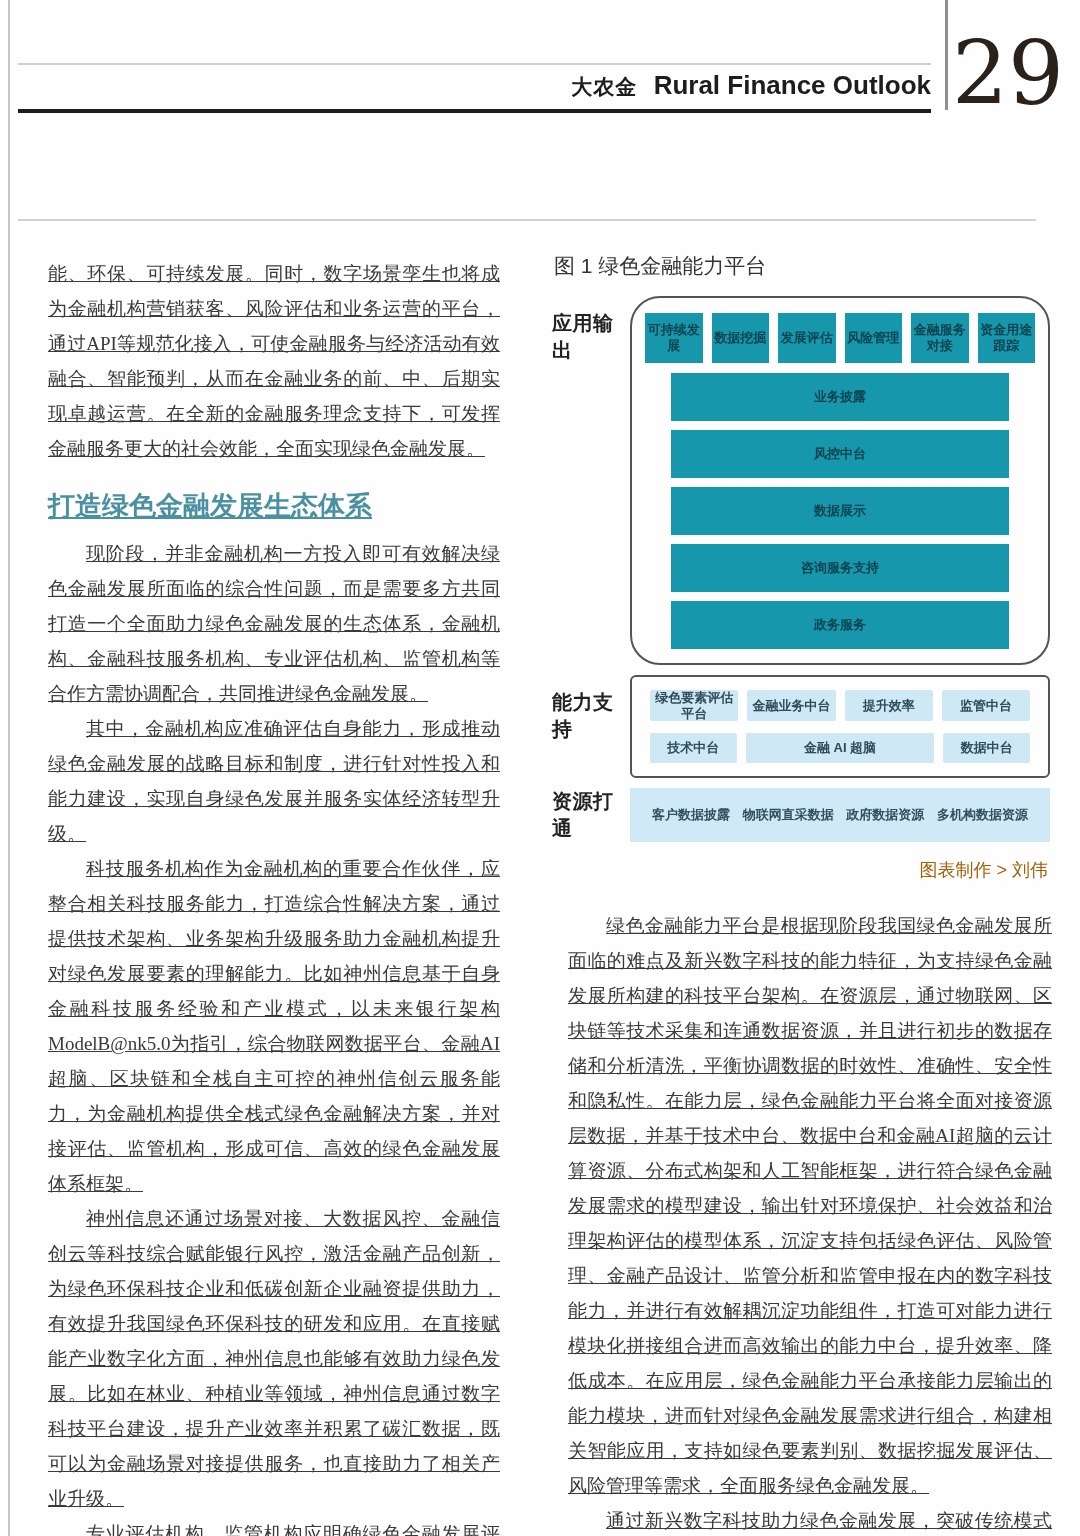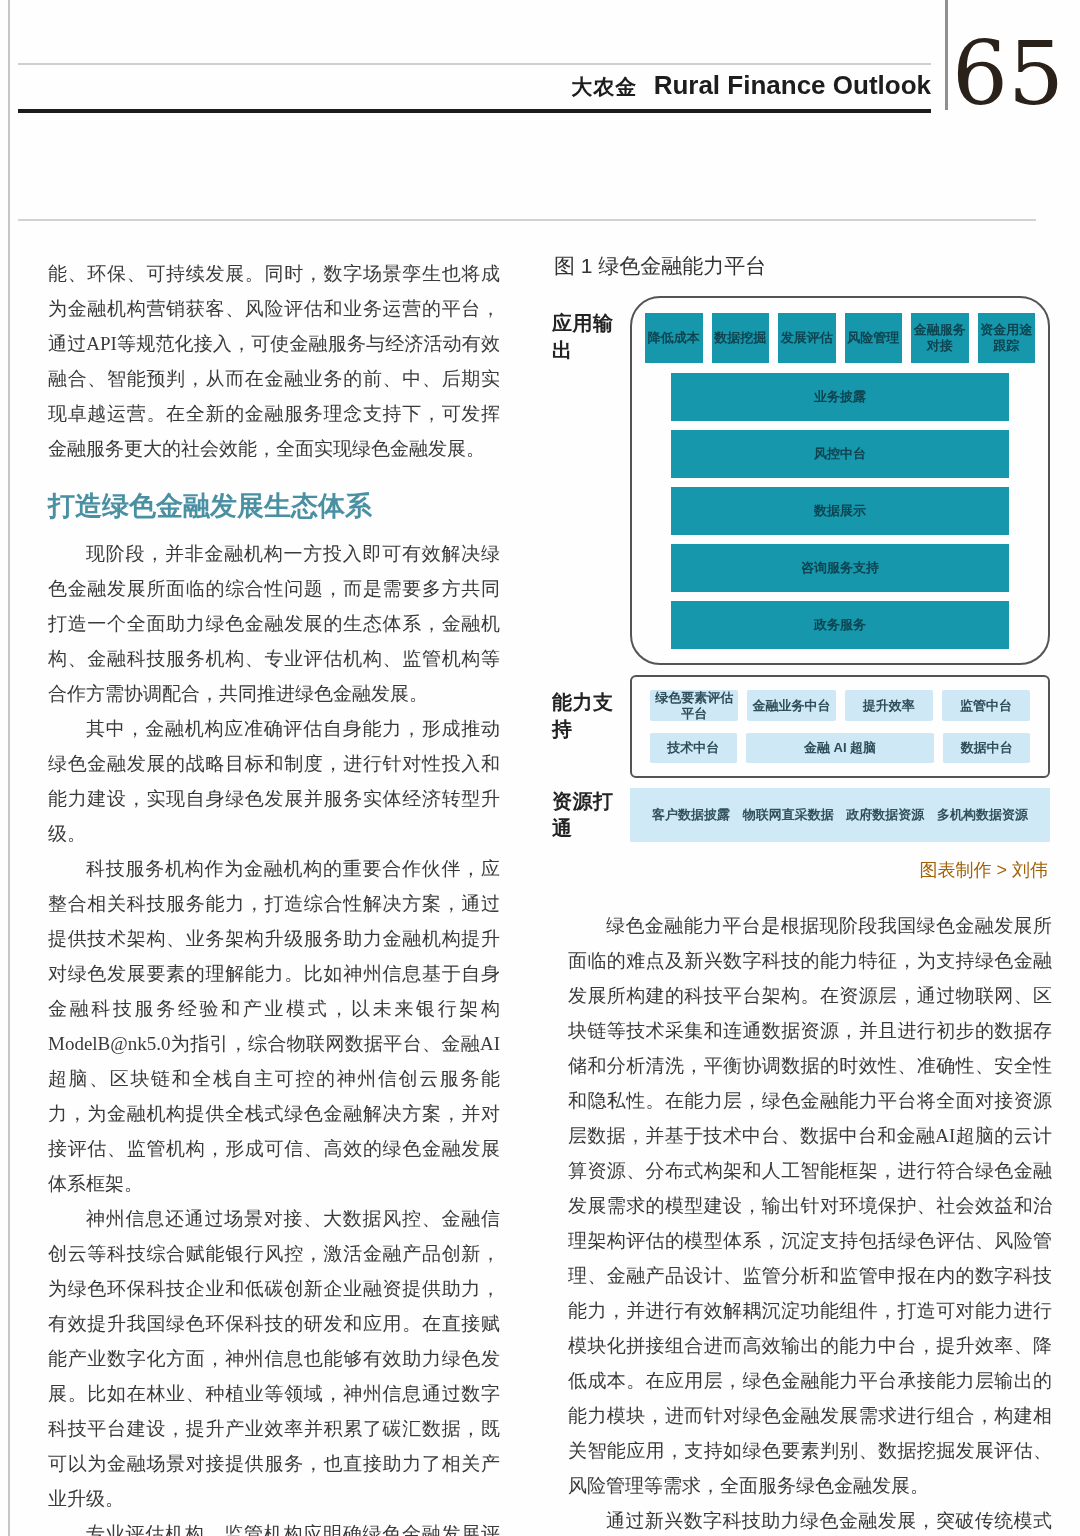--- a/index.html
+++ b/index.html
@@ -20,25 +20,25 @@
   }
   .brand-cn{font-size:21px;font-weight:700;letter-spacing:1px;vertical-align:baseline;}
   .brand-en{font-size:26px;font-weight:700;margin-left:12px;vertical-align:baseline;}
   .page-num{
     position:absolute;left:952px;top:30px;width:112px;text-align:center;
     font-family:"DejaVu Serif","Liberation Serif",serif;font-size:88px;line-height:1;color:#2a211b;
   }
   
   .col-left{position:absolute;left:48px;top:256px;width:452px;}
   .col-right{position:absolute;left:552px;top:252px;width:498px;}
-  p.body{font-size:19px;line-height:35px;text-align:justify;margin:0;}
+  p.body{font-size:19px;line-height:35px;text-align:justify;margin:0;text-decoration:underline;}
   p.body.indent{text-indent:2em;}
   h2.sec-heading{
     font-family:"Liberation Sans","DejaVu Sans",sans-serif;
-    font-size:27px;font-weight:700;color:#4a90a3;margin:24px 0 14px 0;line-height:1.2;
+    font-size:27px;font-weight:700;color:#4a90a3;margin:24px 0 14px 0;line-height:1.2;text-decoration:underline;
   }
   
   .fig{font-family:"Liberation Sans","DejaVu Sans",sans-serif;}
   .fig-title{font-size:21px;color:#333;margin:0 0 16px 2px;}
   .layer{display:flex;align-items:stretch;margin-bottom:10px;}
   .layer-label{
     width:78px;flex:0 0 78px;font-size:20px;font-weight:700;color:#222;
     padding-top:14px;letter-spacing:0.5px;
   }
   .layer.band-layer .layer-label{padding-top:0;align-self:center;}
@@ -78,21 +78,21 @@
 <div class="page">
 
   <div class="left-rule"></div>
   <div class="rule-top"></div>
   <div class="header-row">
     <span class="brand-cn">大农金</span>
     <span class="brand-en">Rural Finance Outlook</span>
   </div>
   <div class="rule-black"></div>
   <div class="head-divider"></div>
-  <div class="page-num">65</div>
+  <div class="page-num">29</div>
   <div class="rule-bottom"></div>
 
   <div class="col-left">
     <p class="body">能、环保、可持续发展。同时，数字场景孪生也将成为金融机构营销获客、风险评估和业务运营的平台，通过API等规范化接入，可使金融服务与经济活动有效融合、智能预判，从而在金融业务的前、中、后期实现卓越运营。在全新的金融服务理念支持下，可发挥金融服务更大的社会效能，全面实现绿色金融发展。</p>
     <h2 class="sec-heading">打造绿色金融发展生态体系</h2>
     <p class="body indent">现阶段，并非金融机构一方投入即可有效解决绿色金融发展所面临的综合性问题，而是需要多方共同打造一个全面助力绿色金融发展的生态体系，金融机构、金融科技服务机构、专业评估机构、监管机构等合作方需协调配合，共同推进绿色金融发展。</p>
     <p class="body indent">其中，金融机构应准确评估自身能力，形成推动绿色金融发展的战略目标和制度，进行针对性投入和能力建设，实现自身绿色发展并服务实体经济转型升级。</p>
     <p class="body indent">科技服务机构作为金融机构的重要合作伙伴，应整合相关科技服务能力，打造综合性解决方案，通过提供技术架构、业务架构升级服务助力金融机构提升对绿色发展要素的理解能力。比如神州信息基于自身金融科技服务经验和产业模式，以未来银行架构ModelB@nk5.0为指引，综合物联网数据平台、金融AI超脑、区块链和全栈自主可控的神州信创云服务能力，为金融机构提供全栈式绿色金融解决方案，并对接评估、监管机构，形成可信、高效的绿色金融发展体系框架。</p>
     <p class="body indent">神州信息还通过场景对接、大数据风控、金融信创云等科技综合赋能银行风控，激活金融产品创新，为绿色环保科技企业和低碳创新企业融资提供助力，有效提升我国绿色环保科技的研发和应用。在直接赋能产业数字化方面，神州信息也能够有效助力绿色发展。比如在林业、种植业等领域，神州信息通过数字科技平台建设，提升产业效率并积累了碳汇数据，既可以为金融场景对接提供服务，也直接助力了相关产业升级。</p>
     <p class="body indent">专业评估机构、监管机构应明确绿色金融发展评估、监管指标和制度框架，对金融机构自身经营的绿色升级和金融业务引导推动全社会绿色发展产生的效益进行针对性评估和监管，共同构建绿色金融发展的生态体系。</p>
@@ -100,21 +100,21 @@
 
   <div class="col-right">
 
     <div class="fig">
       <div class="fig-title">图 1 绿色金融能力平台</div>
 
       <div class="layer">
         <div class="layer-label">应用输出</div>
         <div class="layer-box round-app">
           <div class="boxes teal r1">
-            <span class="bx">降低成本</span>
+            <span class="bx">可持续发展</span>
             <span class="bx">数据挖掘</span>
             <span class="bx">发展评估</span>
             <span class="bx">风险管理</span>
             <span class="bx">金融服务对接</span>
             <span class="bx">资金用途跟踪</span>
           </div>
           <div class="boxes teal r2">
             <span class="bx">业务披露</span>
             <span class="bx">风控中台</span>
             <span class="bx">数据展示</span>

